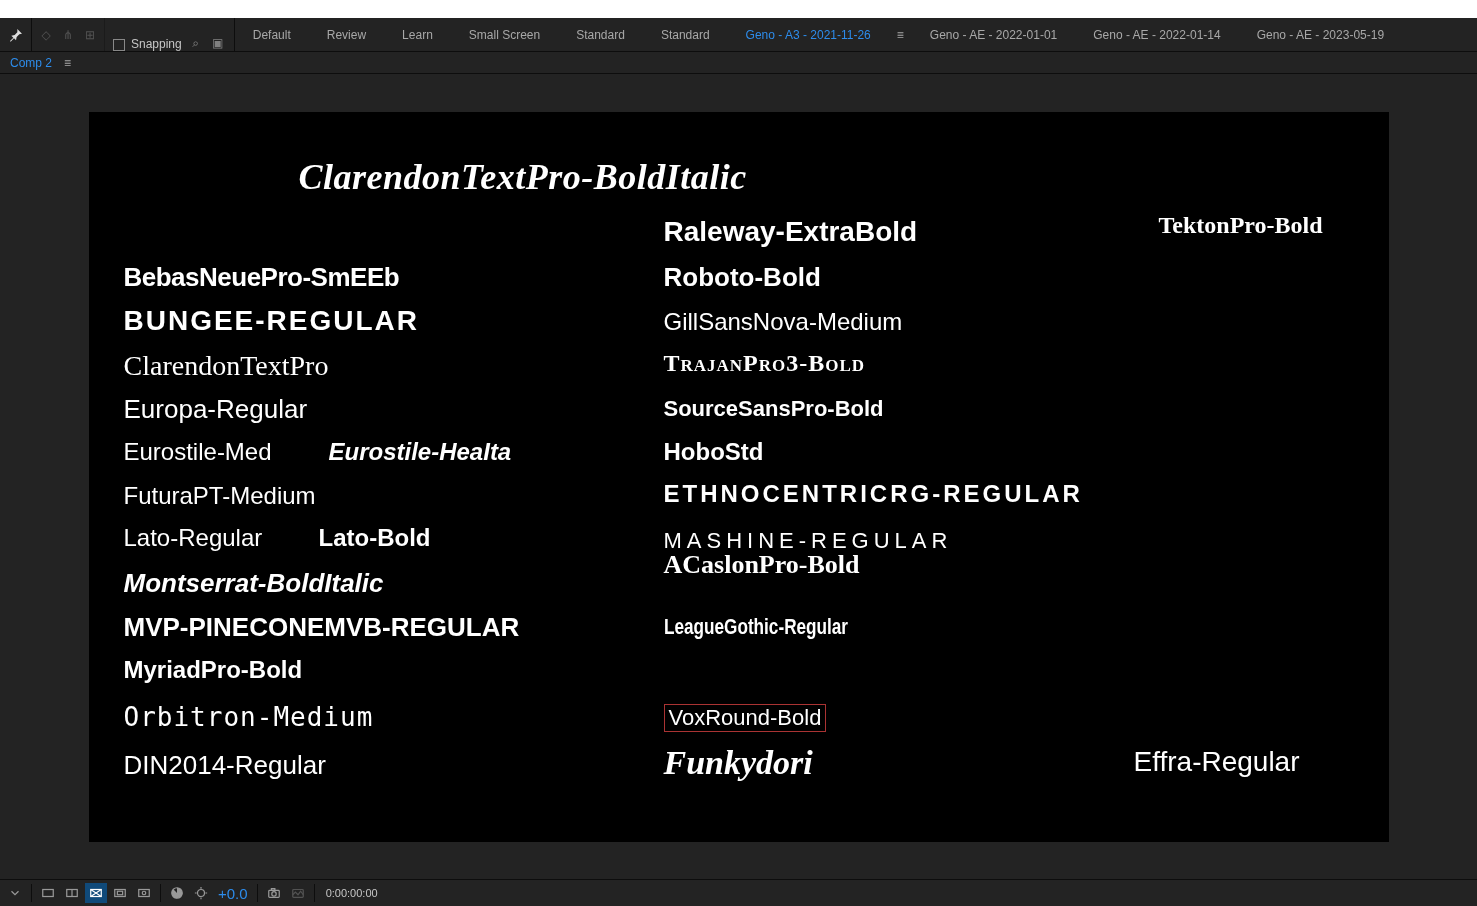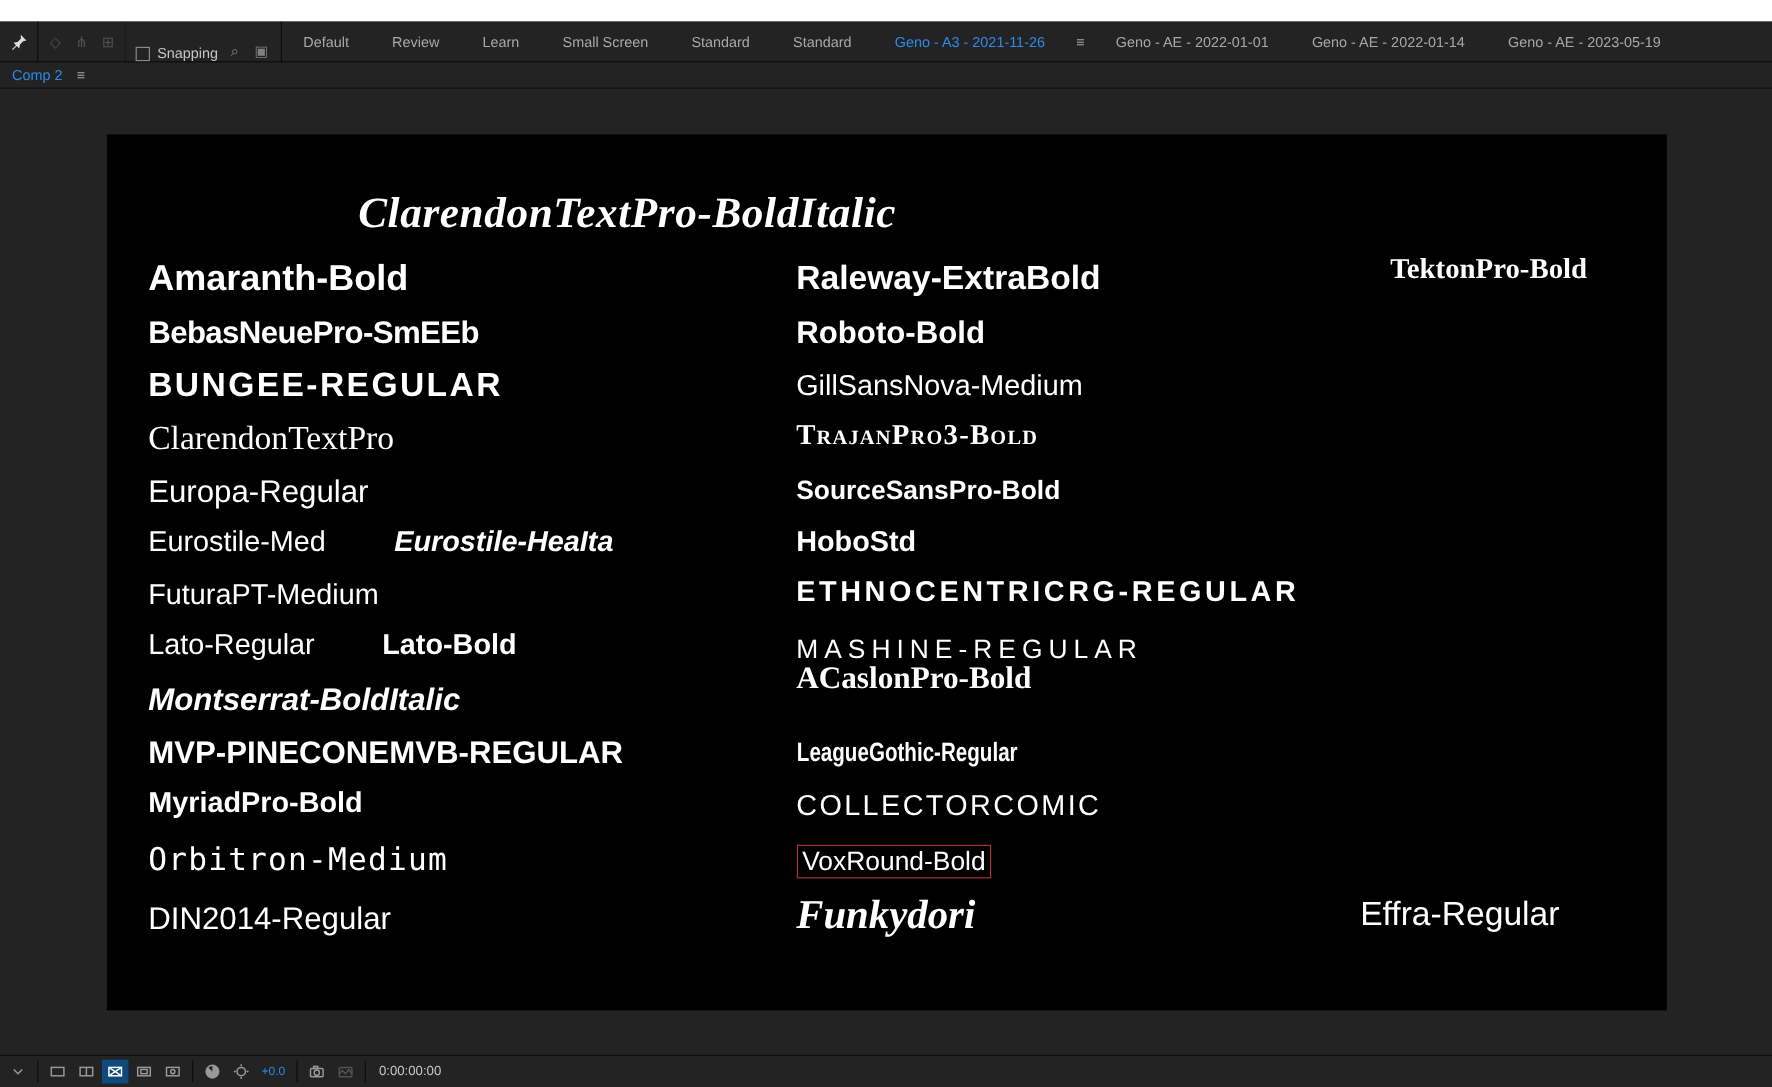--- a/index.html
+++ b/index.html
@@ -78,21 +78,21 @@
   .samp.vox{top:592px;font-size:22px;font-family:Arial,sans-serif;border:1px solid #a33;padding:0 4px;}
   .samp.funky{top:632px;font-size:34px;font-family:"Brush Script MT",cursive;font-weight:700;font-style:italic;}
   
   .c3{left:1070px;}
   .samp.tekton{top:100px;font-size:24px;font-family:"Comic Sans MS",cursive;font-weight:700;}
   .samp.effra{top:634px;font-size:28px;font-family:Arial,sans-serif;}
   
   .footer{height:var(--footer-h);background:var(--bg-panel);border-top:1px solid var(--border-dark);display:flex;align-items:center;padding:0 4px;gap:2px;}
   .ft-btn{width:22px;height:20px;display:flex;align-items:center;justify-content:center;color:var(--text-dim);}
   .ft-sep{width:1px;height:18px;background:var(--border-dark);margin:0 3px;}
-  .ft-exposure{color:var(--text-active);font-size:10px;padding:0 4px;}
+  .ft-exposure{color:var(--text-active);font-size:15px;padding:0 4px;}
   .ft-time{color:var(--text-mid);font-size:11px;padding:0 6px;}
   .ft-btn svg{width:14px;height:14px;stroke:#999;fill:none;stroke-width:1.4;}
   .ft-btn.aperture svg path{fill:#999;stroke:none;}
   .ft-btn.active{background:#104a7a;color:#fff;}
   .ft-btn.active svg{stroke:#fff;}
 </style>
 </head>
 <body>
 
 <div class="app-chrome-top"></div>
@@ -134,21 +134,20 @@
 <div class="tabrow">
   <span class="tab">Comp 2</span>
   <span class="tab-menu">≡</span>
 </div>
 
 <div class="viewer-shell">
   <div class="viewer">
     <div class="canvas">
       <div class="samp title">ClarendonTextPro-BoldItalic</div>
 
-      <div class="samp c1 amaranth">Amaranth-Bold</div>
       <div class="samp c1 bebas">BebasNeuePro-SmEEb</div>
       <div class="samp c1 bungee">BUNGEE-REGULAR</div>
       <div class="samp c1 clarpro">ClarendonTextPro</div>
       <div class="samp c1 europa">Europa-Regular</div>
       <div class="samp c1 eur-med">Eurostile-Med</div>
       <div class="samp eur-hea">Eurostile-HeaIta</div>
       <div class="samp c1 futura">FuturaPT-Medium</div>
       <div class="samp c1 lato-r">Lato-Regular</div>
       <div class="samp lato-b">Lato-Bold</div>
       <div class="samp c1 mont-bi">Montserrat-BoldItalic</div>
@@ -160,21 +159,20 @@
       <div class="samp c2 raleway">Raleway-ExtraBold</div>
       <div class="samp c2 roboto">Roboto-Bold</div>
       <div class="samp c2 gill">GillSansNova-Medium</div>
       <div class="samp c2 trajan">TrajanPro3-Bold</div>
       <div class="samp c2 ssp">SourceSansPro-Bold</div>
       <div class="samp c2 hobo">HoboStd</div>
       <div class="samp c2 ethno">ETHNOCENTRICRG-REGULAR</div>
       <div class="samp c2 mashine">MASHINE-REGULAR</div>
       <div class="samp c2 acaslon">ACaslonPro-Bold</div>
       <div class="samp c2 league">LeagueGothic-Regular</div>
-      <div class="samp c2 collector">COLLECTORCOMIC</div>
       <div class="samp c2 vox">VoxRound-Bold</div>
       <div class="samp c2 funky">Funkydori</div>
 
       <div class="samp c3 tekton">TektonPro-Bold</div>
       <div class="samp c3 effra" style="left:1045px">Effra-Regular</div>
     </div>
   </div>
 </div>
 
 <div class="footer">

